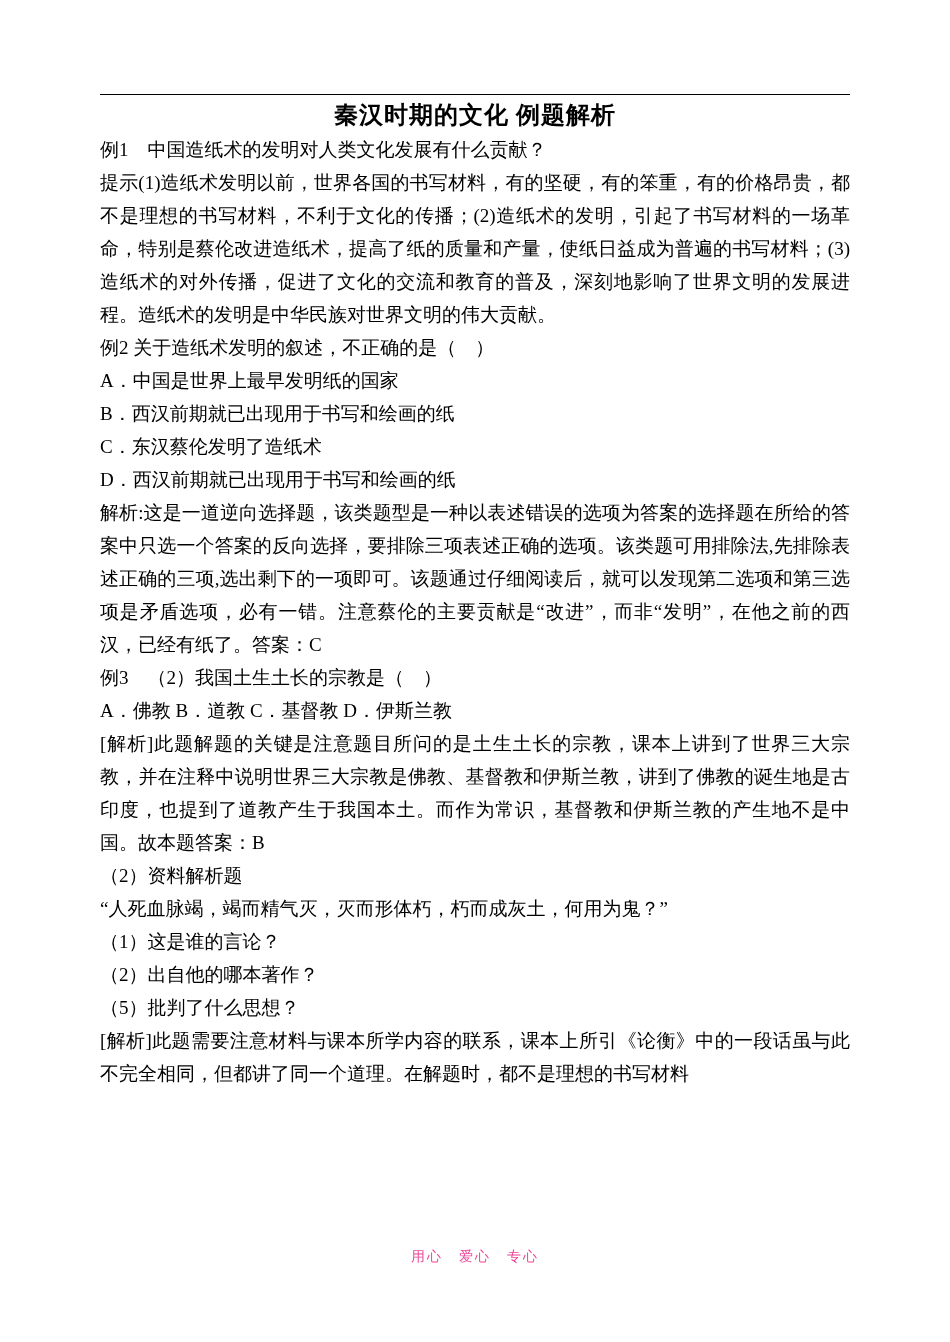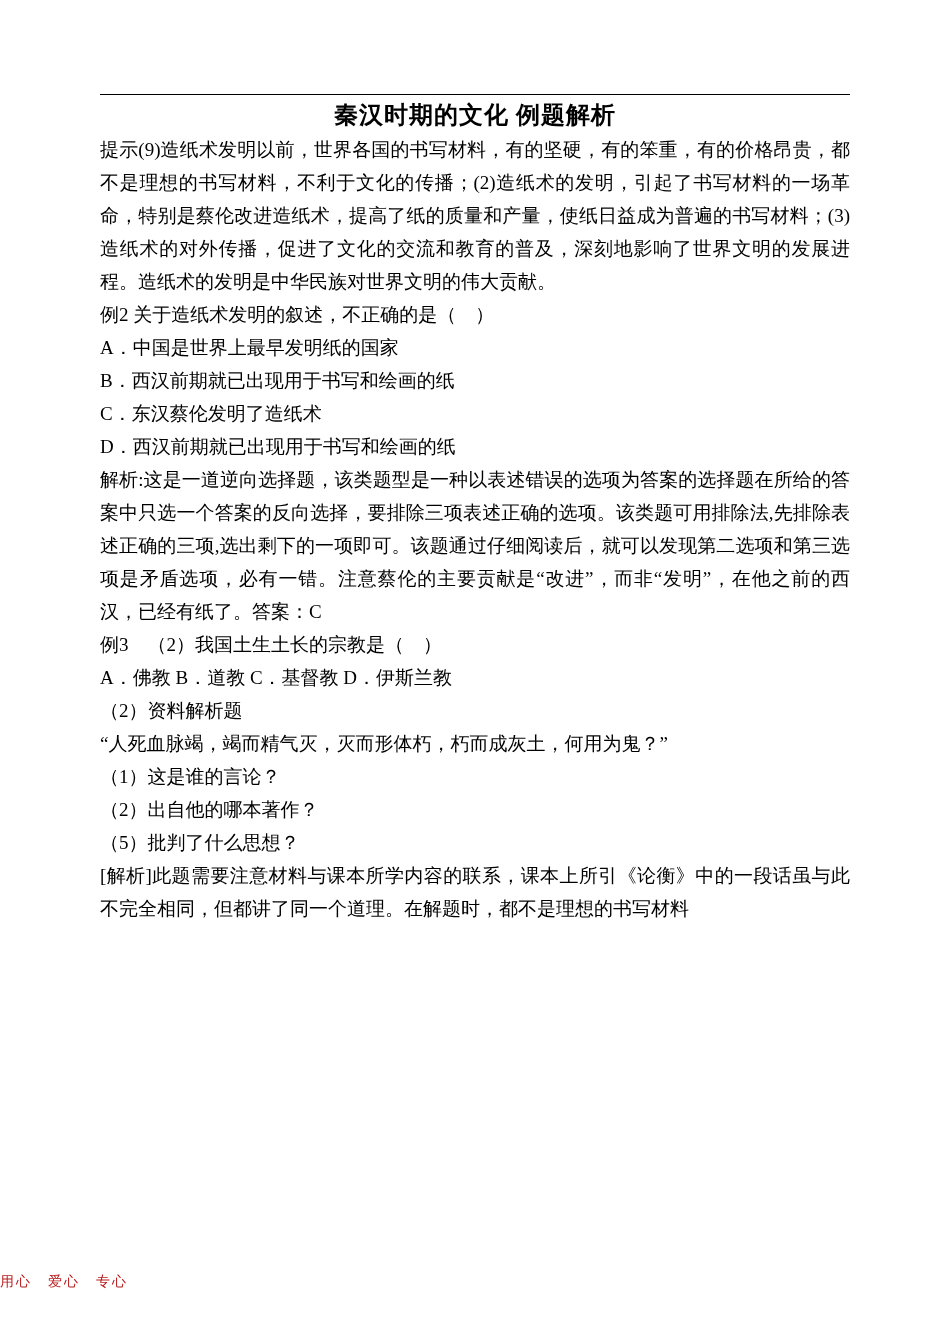--- a/index.html
+++ b/index.html
@@ -40,51 +40,53 @@
     word-break: break-all;
   }
   .para.justify {
     text-align: justify;
   }
   .footer {
     position: absolute;
     left: 0;
     right: 0;
     top: 1248px;
+    text-align: center;
     font-size: 14px;
-    color: #b91c1c;
+    color: #ec4899;
     letter-spacing: 2px;
-    margin-top: 25px;
   }
 </style>
 </head>
 <body>
 
 <div class="content">
 
   <hr class="top-rule">
 
   <h1 class="title">秦汉时期的文化 例题解析</h1>
 
+  <p class="para">例1　中国造纸术的发明对人类文化发展有什么贡献？</p>
 
-  <p class="para justify">提示(9)造纸术发明以前，世界各国的书写材料，有的坚硬，有的笨重，有的价格昂贵，都不是理想的书写材料，不利于文化的传播；(2)造纸术的发明，引起了书写材料的一场革命，特别是蔡伦改进造纸术，提高了纸的质量和产量，使纸日益成为普遍的书写材料；(3)造纸术的对外传播，促进了文化的交流和教育的普及，深刻地影响了世界文明的发展进程。造纸术的发明是中华民族对世界文明的伟大贡献。</p>
+  <p class="para justify">提示(1)造纸术发明以前，世界各国的书写材料，有的坚硬，有的笨重，有的价格昂贵，都不是理想的书写材料，不利于文化的传播；(2)造纸术的发明，引起了书写材料的一场革命，特别是蔡伦改进造纸术，提高了纸的质量和产量，使纸日益成为普遍的书写材料；(3)造纸术的对外传播，促进了文化的交流和教育的普及，深刻地影响了世界文明的发展进程。造纸术的发明是中华民族对世界文明的伟大贡献。</p>
 
   <p class="para">例2 关于造纸术发明的叙述，不正确的是（　）</p>
 
   <p class="para">A．中国是世界上最早发明纸的国家</p>
   <p class="para">B．西汉前期就已出现用于书写和绘画的纸</p>
   <p class="para">C．东汉蔡伦发明了造纸术</p>
   <p class="para">D．西汉前期就已出现用于书写和绘画的纸</p>
 
   <p class="para justify">解析:这是一道逆向选择题，该类题型是一种以表述错误的选项为答案的选择题在所给的答案中只选一个答案的反向选择，要排除三项表述正确的选项。该类题可用排除法,先排除表述正确的三项,选出剩下的一项即可。该题通过仔细阅读后，就可以发现第二选项和第三选项是矛盾选项，必有一错。注意蔡伦的主要贡献是“改进”，而非“发明”，在他之前的西汉，已经有纸了。答案：C</p>
 
   <p class="para">例3　（2）我国土生土长的宗教是（　）</p>
 
   <p class="para">A．佛教 B．道教 C．基督教 D．伊斯兰教</p>
 
+  <p class="para justify"> [解析]此题解题的关键是注意题目所问的是土生土长的宗教，课本上讲到了世界三大宗教，并在注释中说明世界三大宗教是佛教、基督教和伊斯兰教，讲到了佛教的诞生地是古印度，也提到了道教产生于我国本土。而作为常识，基督教和伊斯兰教的产生地不是中国。故本题答案：B</p>
 
   <p class="para">（2）资料解析题</p>
 
   <p class="para">“人死血脉竭，竭而精气灭，灭而形体朽，朽而成灰土，何用为鬼？”</p>
 
 
   <p class="para">（1）这是谁的言论？</p>
   <p class="para">（2）出自他的哪本著作？</p>
   <p class="para">（5）批判了什么思想？</p>
 

